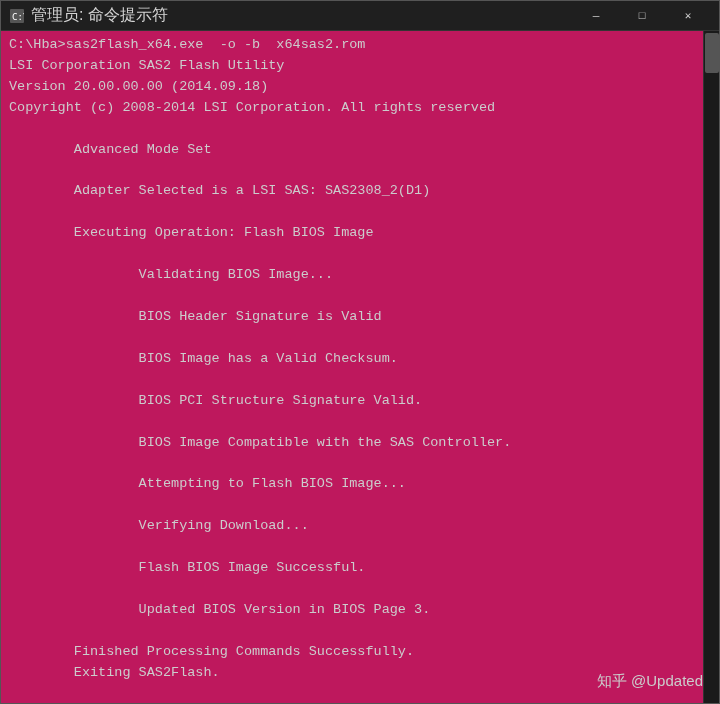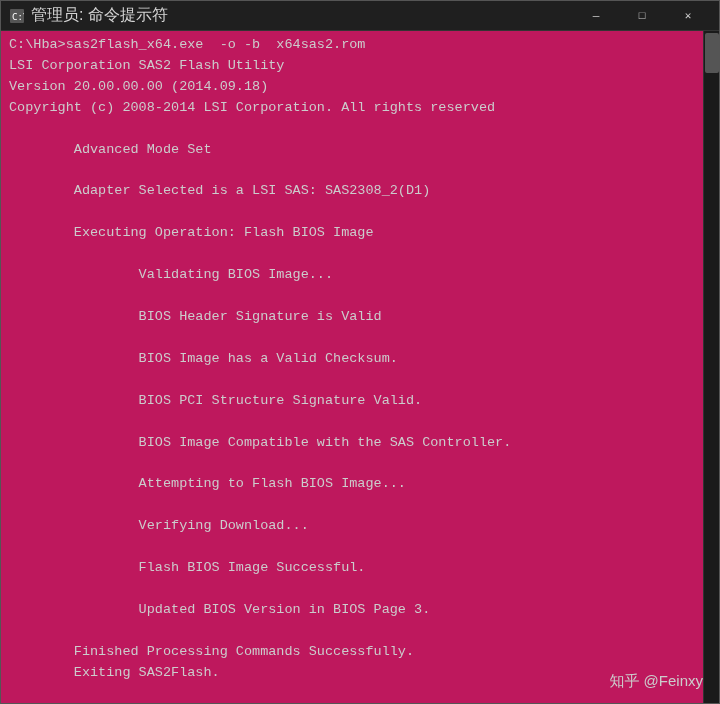--- a/index.html
+++ b/index.html
@@ -161,18 +161,18 @@
                 Verifying Download...
 
                 Flash BIOS Image Successful.
 
                 Updated BIOS Version in BIOS Page 3.
 
         Finished Processing Commands Successfully.
         Exiting SAS2Flash.
 
 C:\Hba&gt;</div>
-    <div class="watermark">知乎 @Feinxy</div>
+    <div class="watermark">知乎 @Updated</div>
     <div class="scrollbar-area">
       <div class="scrollbar-thumb"></div>
     </div>
   </div>
 </div>
 
 </body></html>

